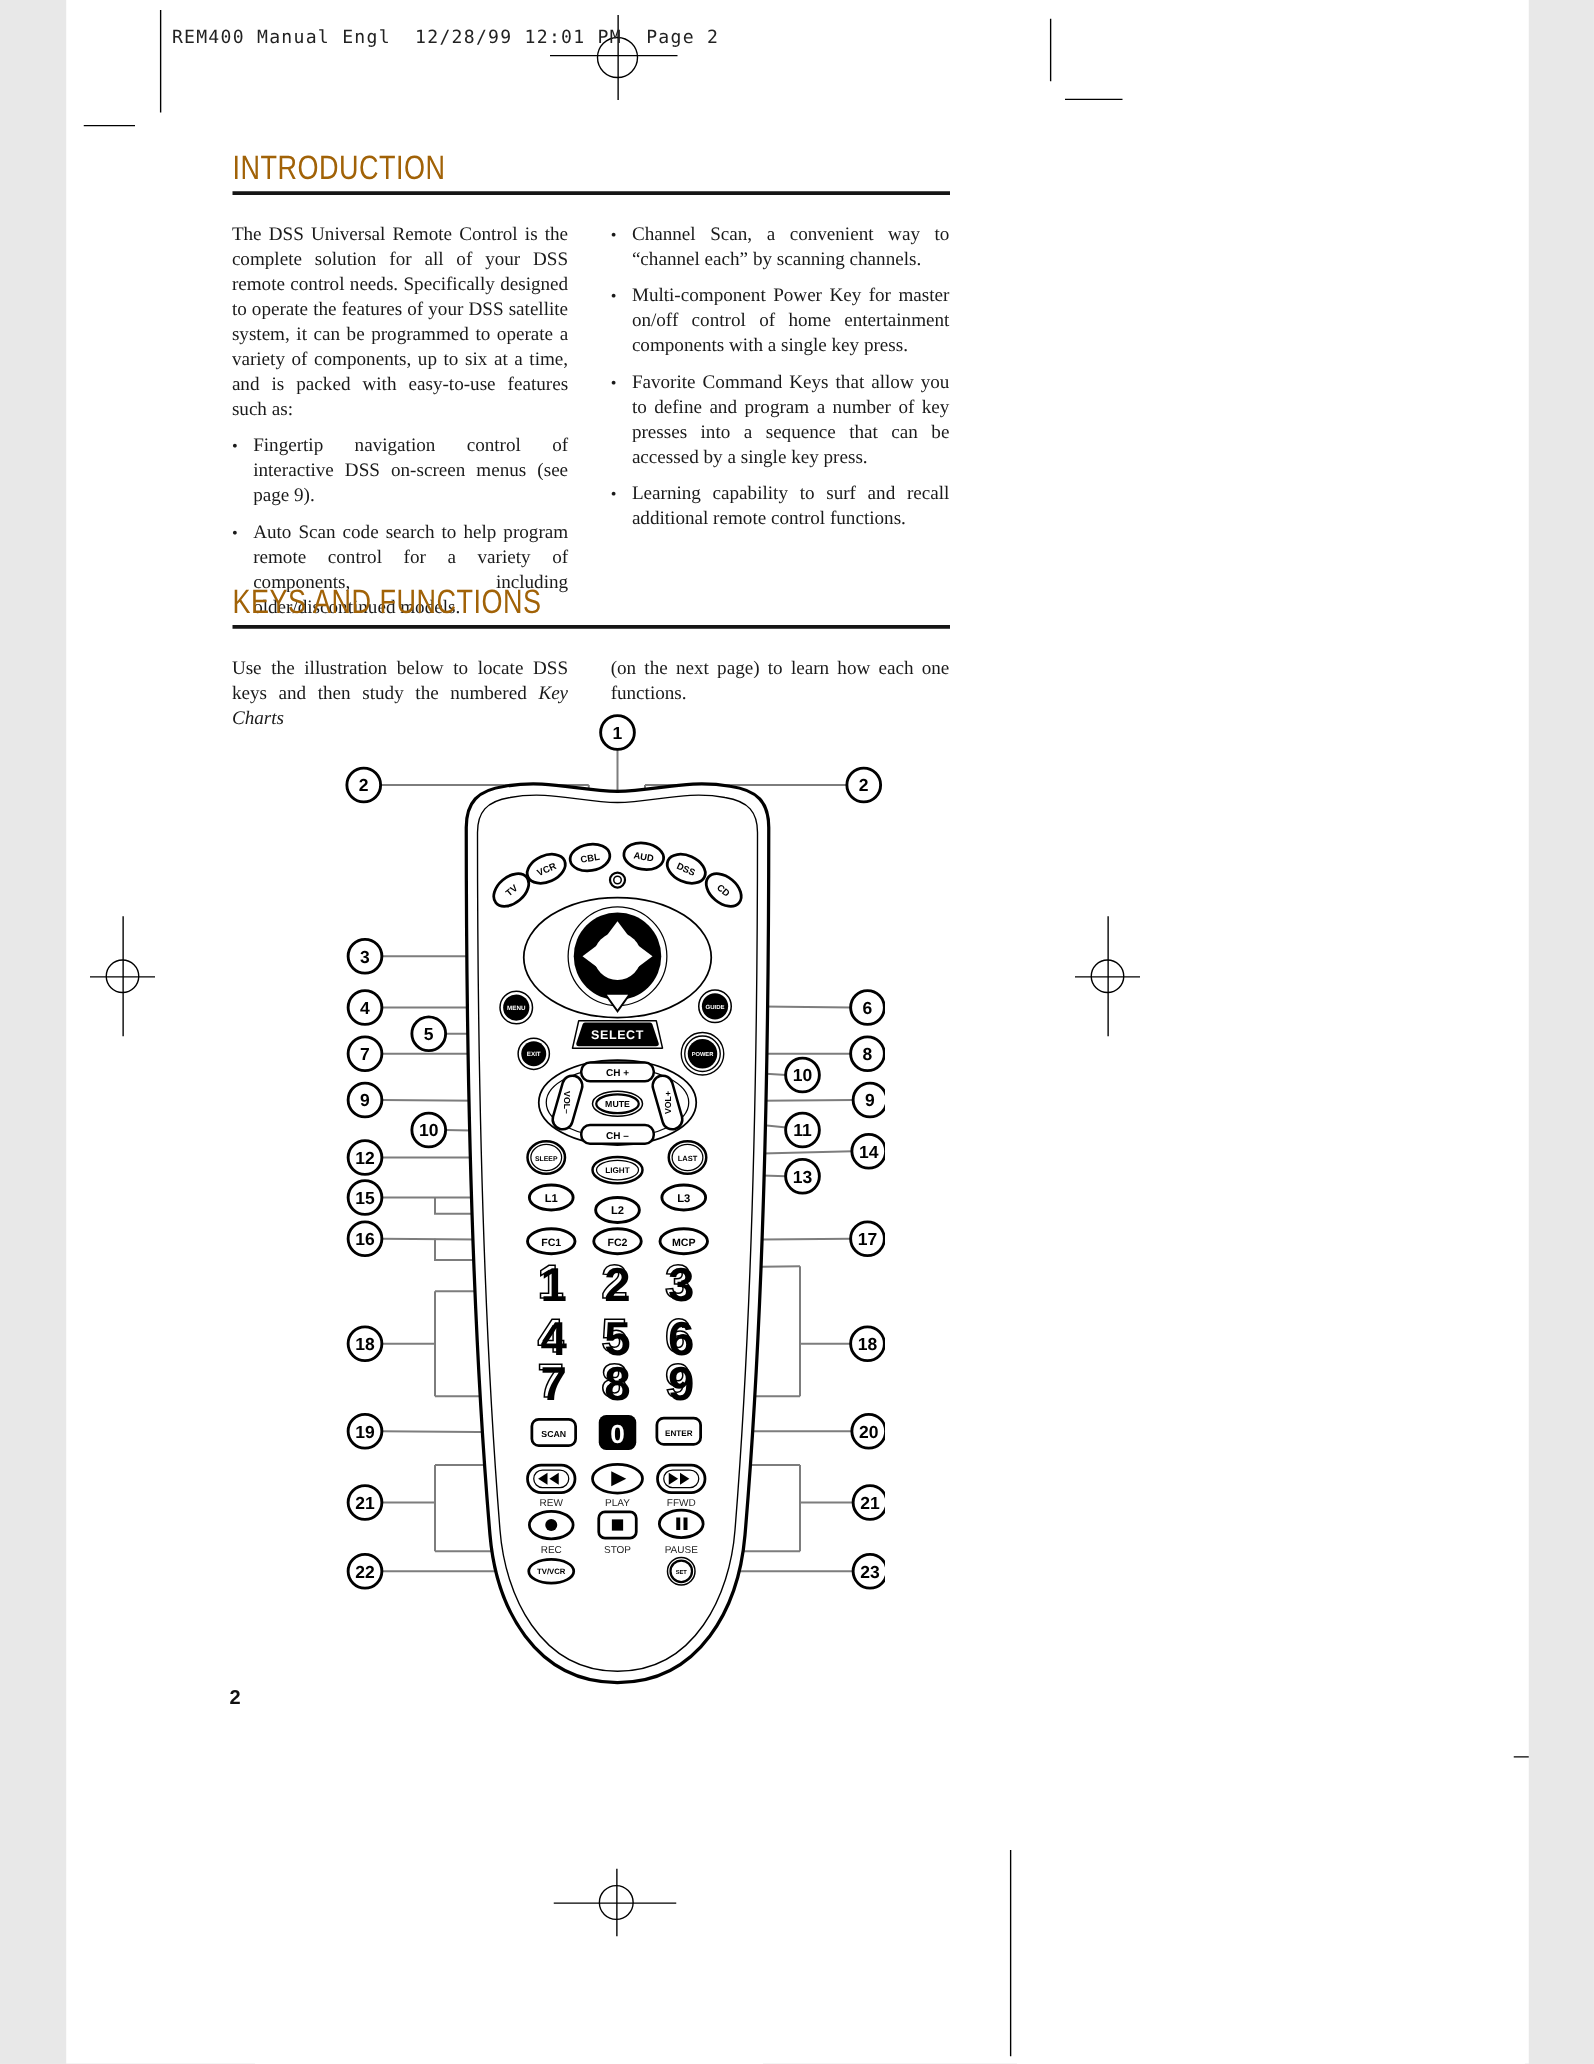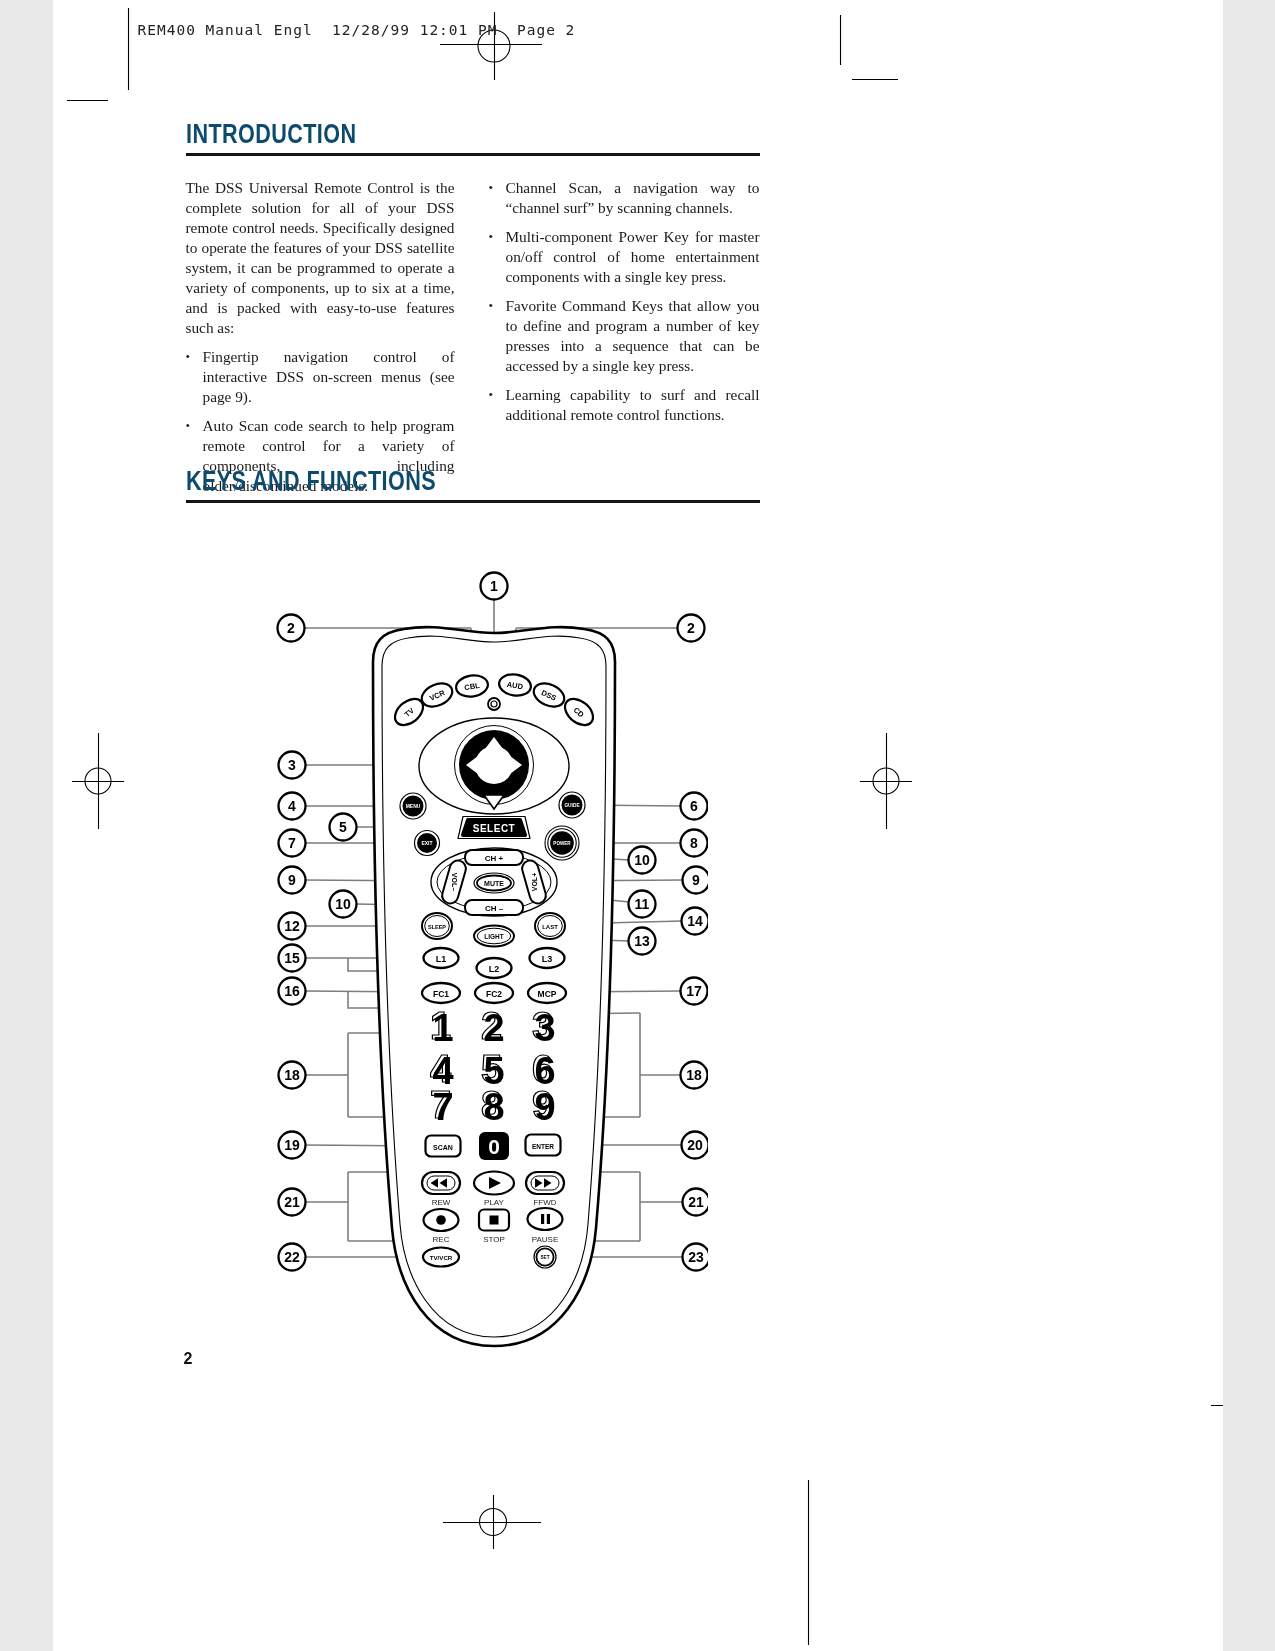--- a/index.html
+++ b/index.html
@@ -2,22 +2,22 @@
 <html><head>
 <meta charset="utf-8">
 <style>
   html,body{margin:0;padding:0;background:#e8e8e8;}
   .page{position:relative;width:1170px;height:1651px;background:#fff;margin:0 auto;
         font-family:"Liberation Serif",serif;color:#111;overflow:hidden;}
   .marks{position:absolute;left:0;top:0;z-index:1;}
   .header-text{position:absolute;left:85px;top:22px;font-family:"DejaVu Sans Mono",monospace;
         font-size:14.5px;letter-spacing:1px;color:#222;white-space:pre;z-index:2;}
   .section{position:absolute;left:133px;width:574px;z-index:2;}
-  .sec-title{font-family:"Liberation Sans",sans-serif;font-weight:700;font-size:27px;
-        letter-spacing:.5px;color:#0c4a6e;line-height:26px;margin:0;}
+  .sec-title{font-family:"Liberation Sans",sans-serif;font-weight:400;font-size:27px;
+        letter-spacing:.5px;color:#a16207;line-height:26px;margin:0;}
   .sec-title span{display:inline-block;transform:scaleX(.8);transform-origin:0 50%;white-space:nowrap;}
   .rule{height:3px;background:#151515;margin-top:6px;}
   .cols{display:flex;margin-top:22px;}
   .col-l{width:269px;margin-right:34px;}
   .col-r{width:271px;}
   .body-text p{margin:0;font-size:15.3px;line-height:20px;text-align:justify;color:#1a1a1a;}
   .bullet{display:flex;margin-top:9px;}
   .bullet .dot{width:17px;flex:0 0 17px;font-size:13px;line-height:20px;color:#1a1a1a;}
   .bullet p{flex:1;}
   .pagenum{position:absolute;left:131px;top:1350px;font-family:"Liberation Sans",sans-serif;
@@ -73,41 +73,49 @@
           <p>Fingertip navigation control of interactive DSS on-screen menus (see page 9).</p>
         </div>
         <div class="bullet">
           <span class="dot">•</span>
           <p>Auto Scan code search to help program remote control for a variety of components, including older/discontinued models.</p>
         </div>
       </div>
       <div class="col-r">
         <div class="bullet" style="margin-top:0;">
           <span class="dot">•</span>
-          <p>Channel Scan, a navigation way to “channel surf” by scanning channels.</p>
+          <p>Channel Scan, a convenient way to “channel each” by scanning channels.</p>
         </div>
         <div class="bullet">
           <span class="dot">•</span>
           <p>Multi-component Power Key for master on/off control of home entertainment components with a single key press.</p>
         </div>
         <div class="bullet">
           <span class="dot">•</span>
           <p>Favorite Command Keys that allow you to define and program a number of key presses into a sequence that can be accessed by a single key press.</p>
         </div>
         <div class="bullet">
           <span class="dot">•</span>
           <p>Learning capability to surf and recall additional remote control functions.</p>
         </div>
       </div>
     </div>
   </div>
 
   <div class="section" style="top:468px;">
     <h1 class="sec-title"><span>KEYS AND FUNCTIONS</span></h1>
     <div class="rule"></div>
+    <div class="cols body-text">
+      <div class="col-l">
+        <p><span>Use the illustration below to locate DSS keys and then study the numbered </span><i>Key Charts</i></p>
+      </div>
+      <div class="col-r">
+        <p>(on the next page) to learn how each one functions.</p>
+      </div>
+    </div>
   </div>
 
   <svg class="remote-svg" width="450" height="800" viewBox="0 0 450 800">
 
     <g class="lead">
       <line x1="236" y1="39" x2="236" y2="137"></line>
       <line x1="46" y1="68" x2="213" y2="68"></line>
         <line x1="147" y1="68" x2="147" y2="139"></line>
         <line x1="213" y1="68" x2="213" y2="114"></line>
       <line x1="420" y1="68" x2="258" y2="68"></line>

